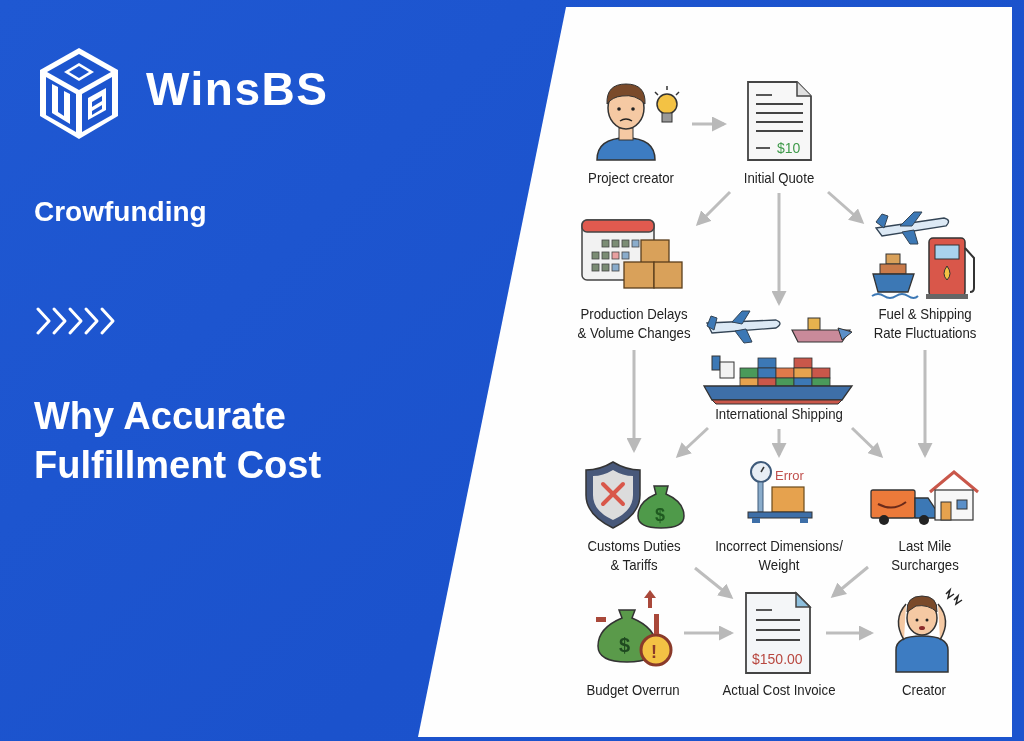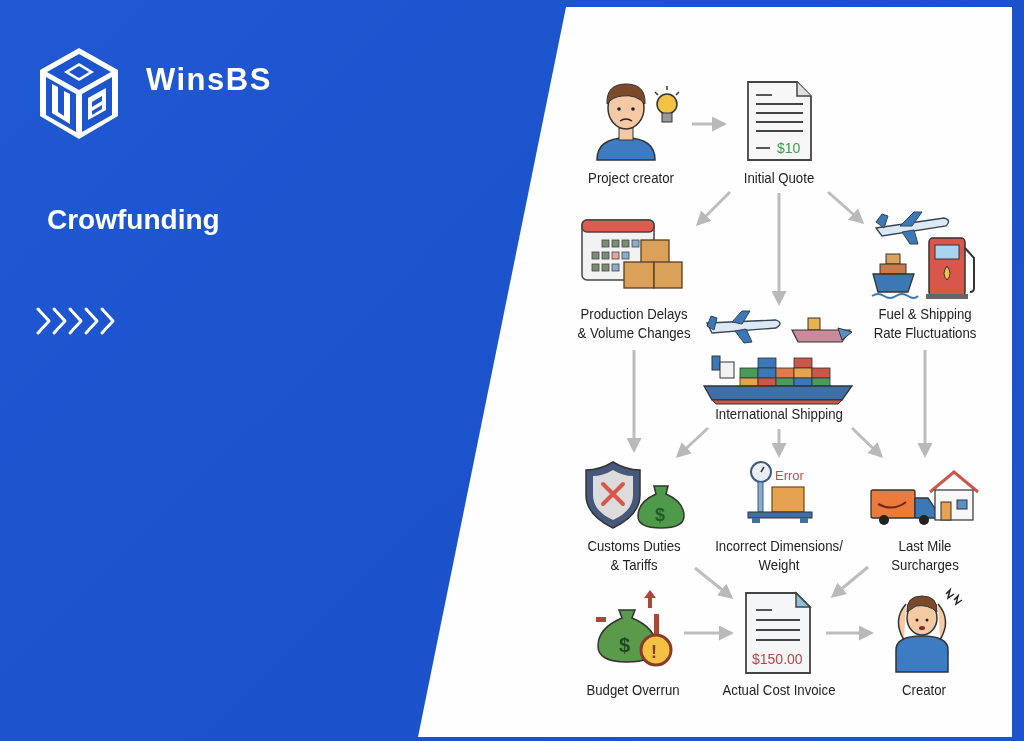--- a/index.html
+++ b/index.html
@@ -1,20 +1,20 @@
 <!DOCTYPE html>
 <html><head>
 <meta charset="utf-8">
 <style>
   html,body{margin:0;padding:0;}
   body{width:1024px;height:741px;overflow:hidden;background:#1d55cf;font-family:"Liberation Sans",sans-serif;position:relative;}
   .bg{position:absolute;inset:0;background:linear-gradient(135deg,#1f58d2 0%,#1b52cc 60%,#1c54ce 100%);}
   .logo{position:absolute;left:38px;top:46px;width:82px;height:96px;}
-  .brand{position:absolute;left:146px;top:62px;color:#fff;font-size:31px;font-weight:700;letter-spacing:1.5px;}
-  .category{position:absolute;left:34px;top:204px;color:#fff;font-size:28px;font-weight:700;margin-left:13px;}
+  .brand{position:absolute;left:146px;top:62px;color:#fff;font-size:46px;font-weight:700;letter-spacing:1.5px;}
+  .category{position:absolute;left:34px;top:196px;color:#fff;font-size:28px;font-weight:700;}
   .chevrons{position:absolute;left:36px;top:306px;width:86px;height:30px;}
   .headline{position:absolute;left:34px;top:392px;color:#fff;font-size:38px;font-weight:700;line-height:48.5px;width:380px;}
   .headline div{white-space:nowrap;}
   .panel{position:absolute;left:0;top:0;width:1024px;height:741px;}
   .node-label{position:absolute;font-family:"Liberation Sans",sans-serif;font-size:15px;color:#222;text-align:center;line-height:19px;transform:translateX(-50%) scaleX(0.88);white-space:nowrap;}
   svg text{font-family:"Liberation Sans",sans-serif;}
 </style>
 </head>
 <body>
 
@@ -40,20 +40,22 @@
   <g fill="none" stroke="#fff" stroke-width="3" stroke-linecap="round" stroke-linejoin="round">
     <polyline points="2,3 13,15 2,27"></polyline>
     <polyline points="18,3 29,15 18,27"></polyline>
     <polyline points="34,3 45,15 34,27"></polyline>
     <polyline points="50,3 61,15 50,27"></polyline>
     <polyline points="66,3 77,15 66,27"></polyline>
   </g>
 </svg>
 
 <div class="headline">
+  <div>Why Accurate</div>
+  <div>Fulfillment Cost</div>
 </div>
 
 <svg class="panel" viewBox="0 0 1024 741">
   <defs>
     <marker id="ah" viewBox="0 0 10 10" refX="8" refY="5" markerWidth="5" markerHeight="5" orient="auto-start-reverse">
       <path d="M0,0 L10,5 L0,10 Z" fill="#b9b9b9"></path>
     </marker>
   </defs>
   <polygon points="566,7 1012,7 1012,737 418,737" fill="#fefefe"></polygon>
 

